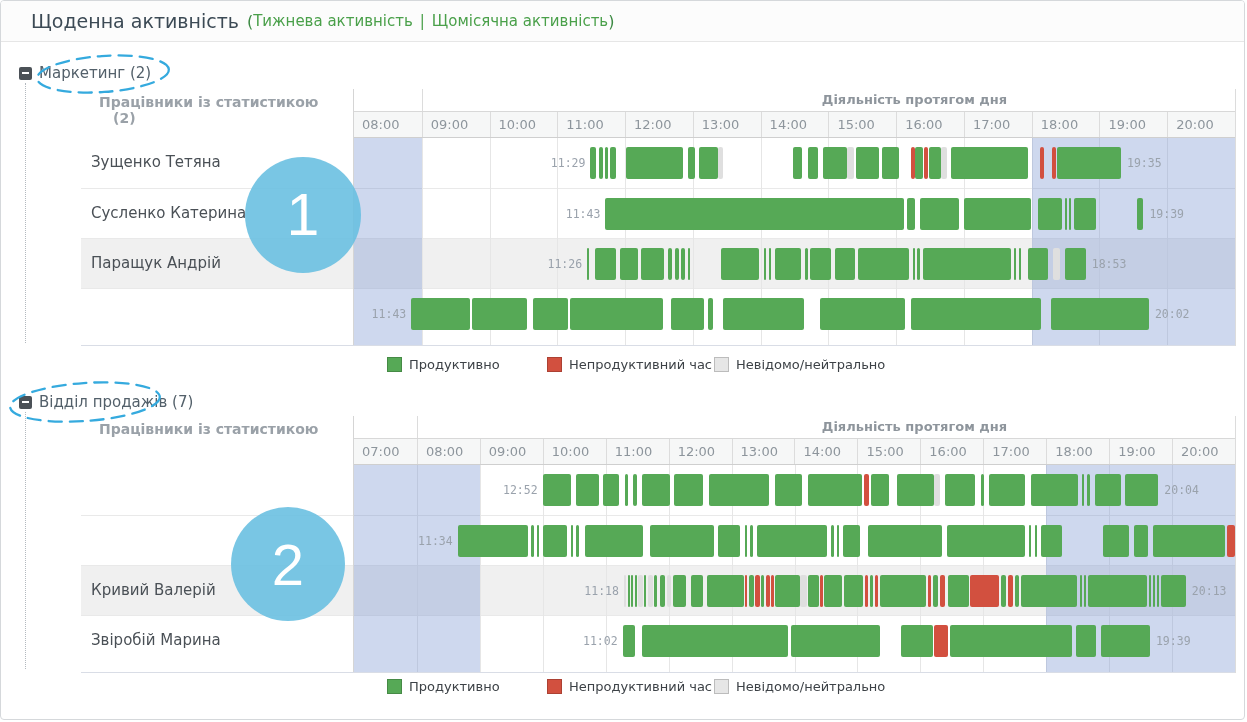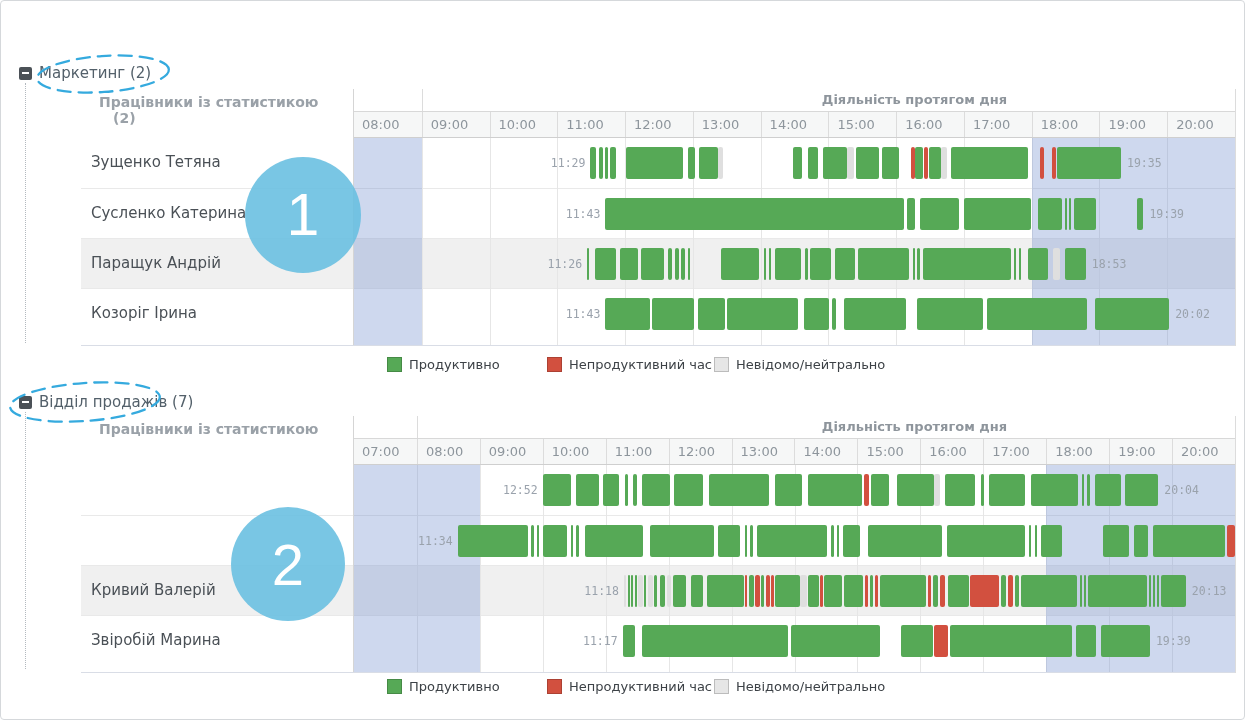--- a/index.html
+++ b/index.html
@@ -58,20 +58,28 @@
 
   .circle { position:absolute; border-radius:50%; display:flex; align-items:center; justify-content:center; z-index:50; pointer-events:none; }
   .circle span { color:#fff; font-family:"Liberation Sans", sans-serif; font-weight:300; }
   #ellipse-svg { position:absolute; left:0; top:0; z-index:50; pointer-events:none; }
 </style>
 </head>
 <body>
 
 <div class="container">
 
+  <div class="topbar">
+    <span class="title">Щоденна активність</span>
+    <span class="paren">(</span>
+    <a class="link">Тижнева активність</a>
+    <span class="sep">|</span>
+    <a class="link">Щомісячна активність</a>
+    <span class="paren">)</span>
+  </div>
 
   <div class="treeline" id="tree1"></div>
   <div class="treeline" id="tree2"></div>
 
   <div class="group-label" id="g1">
     <span class="collapse-btn">
         <span class="minus"></span>
       </span>
     <span class="group-title">Маркетинг (2)</span>
   </div>
@@ -176,21 +184,20 @@
             <div class="seg" style="left: 74.9231%; width: 0.230769%; background: rgb(86, 169, 86);"></div>
             <div class="seg" style="left: 75.4615%; width: 0.230769%; background: rgb(86, 169, 86);"></div>
             <div class="seg" style="left: 76.5385%; width: 2.30769%; background: rgb(86, 169, 86);"></div>
             <div class="seg" style="left: 79.3846%; width: 0.769231%; background: rgb(223, 223, 223);"></div>
             <div class="seg" style="left: 80.7692%; width: 2.30769%; background: rgb(86, 169, 86);"></div>
             <div class="tick" style="right: calc(73.4615% + 5px);">11:26</div>
             <div class="tick" style="left: calc(83.0769% + 6px);">18:53</div>
           </div>
         </div>
         <div class="row">
-          <div class="name-cell">Козоріг Ірина</div>
           <div class="timeline">
             <div class="seg" style="left: 28.6154%; width: 5.07692%; background: rgb(86, 169, 86);"></div>
             <div class="seg" style="left: 33.9231%; width: 4.69231%; background: rgb(86, 169, 86);"></div>
             <div class="seg" style="left: 39.1538%; width: 3.07692%; background: rgb(86, 169, 86);"></div>
             <div class="seg" style="left: 42.3846%; width: 8.07692%; background: rgb(86, 169, 86);"></div>
             <div class="seg" style="left: 51.1538%; width: 2.84615%; background: rgb(86, 169, 86);"></div>
             <div class="seg" style="left: 54.3077%; width: 0.461538%; background: rgb(86, 169, 86);"></div>
             <div class="seg" style="left: 55.6154%; width: 7.07692%; background: rgb(86, 169, 86);"></div>
             <div class="seg" style="left: 64%; width: 7.38462%; background: rgb(86, 169, 86);"></div>
             <div class="seg" style="left: 71.9231%; width: 11.3077%; background: rgb(86, 169, 86);"></div>
@@ -383,21 +390,21 @@
           <div class="name-cell">Звіробій Марина</div>
           <div class="timeline">
             <div class="seg" style="left: 30.5714%; width: 1.42857%; background: rgb(86, 169, 86);"></div>
             <div class="seg" style="left: 32.7143%; width: 16.5714%; background: rgb(86, 169, 86);"></div>
             <div class="seg" style="left: 49.7143%; width: 10%; background: rgb(86, 169, 86);"></div>
             <div class="seg" style="left: 62.1429%; width: 3.57143%; background: rgb(86, 169, 86);"></div>
             <div class="seg" style="left: 65.8571%; width: 1.57143%; background: rgb(210, 80, 63);"></div>
             <div class="seg" style="left: 67.7143%; width: 13.8571%; background: rgb(86, 169, 86);"></div>
             <div class="seg" style="left: 82%; width: 2.28571%; background: rgb(86, 169, 86);"></div>
             <div class="seg" style="left: 84.8571%; width: 5.5%; background: rgb(86, 169, 86);"></div>
-            <div class="tick" style="right: calc(69.4286% + 5px);">11:17</div>
+            <div class="tick" style="right: calc(69.4286% + 5px);">11:02</div>
             <div class="tick" style="left: calc(90.3571% + 6px);">19:39</div>
           </div>
         </div>
         <div class="overlay">
           <div class="gridline" style="left: 7.14286%;"></div>
           <div class="gridline" style="left: 14.2857%;"></div>
           <div class="gridline" style="left: 21.4286%;"></div>
           <div class="gridline" style="left: 28.5714%;"></div>
           <div class="gridline" style="left: 35.7143%;"></div>
           <div class="gridline" style="left: 42.8571%;"></div>

